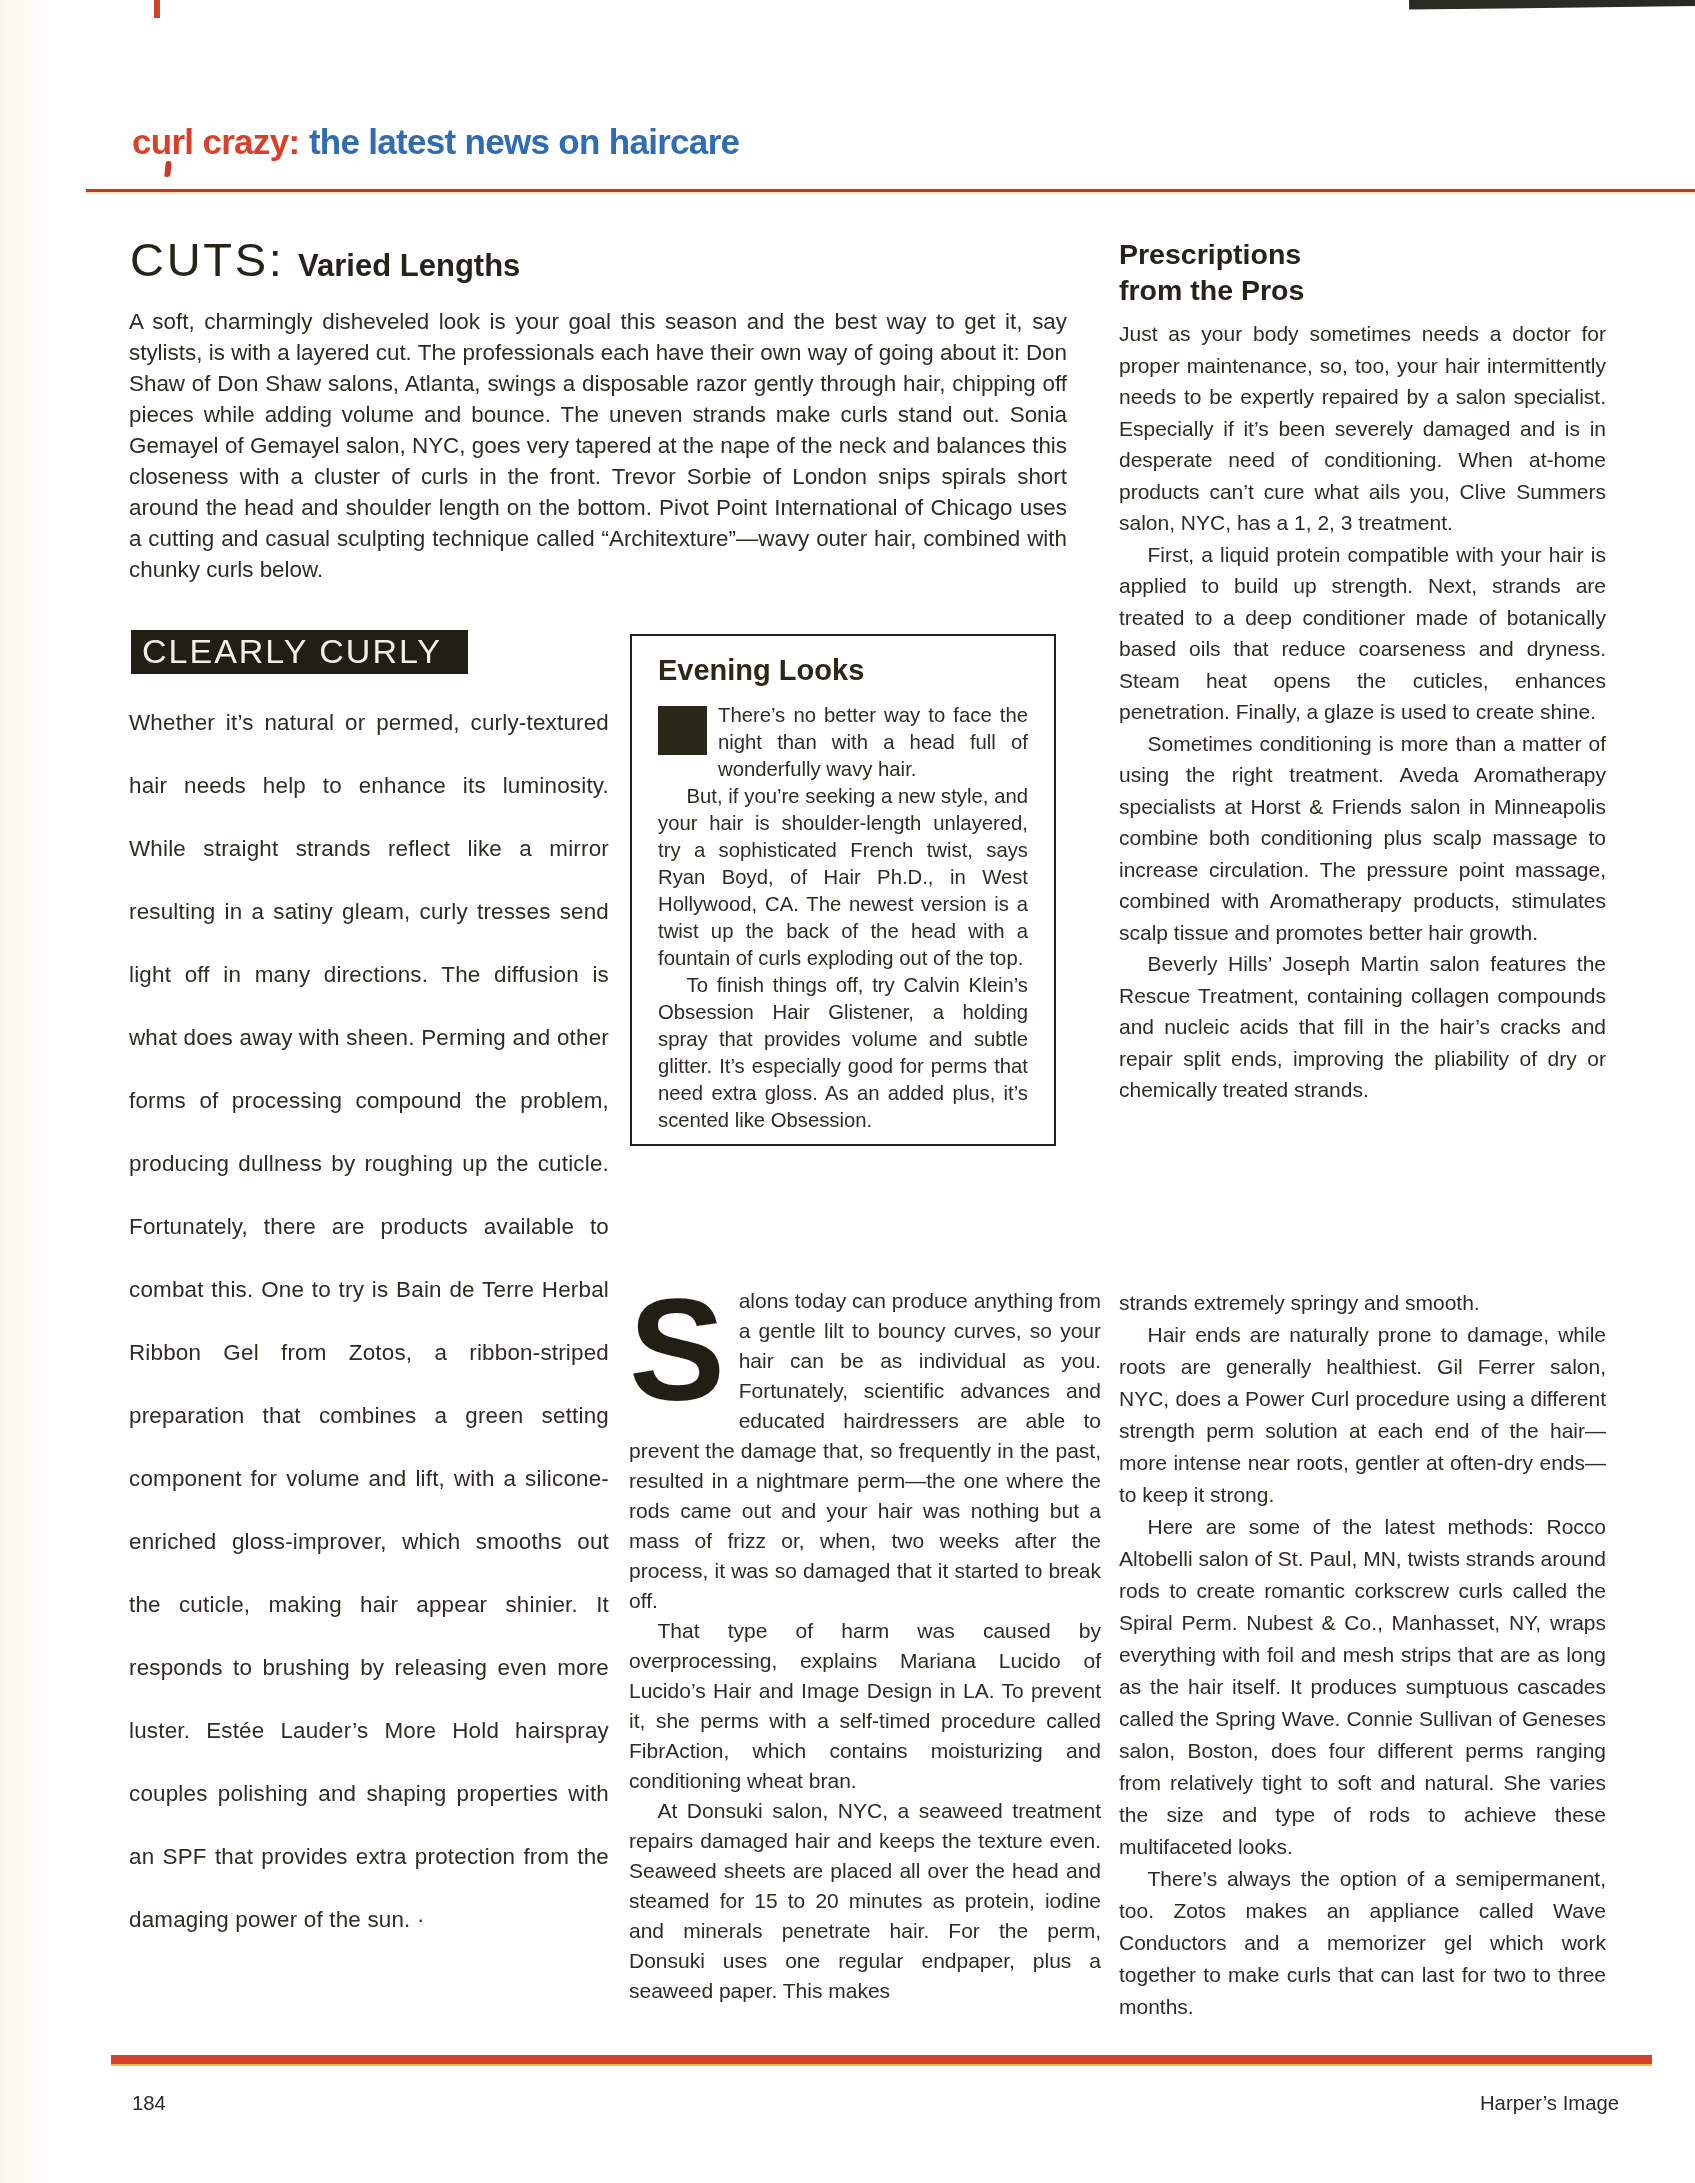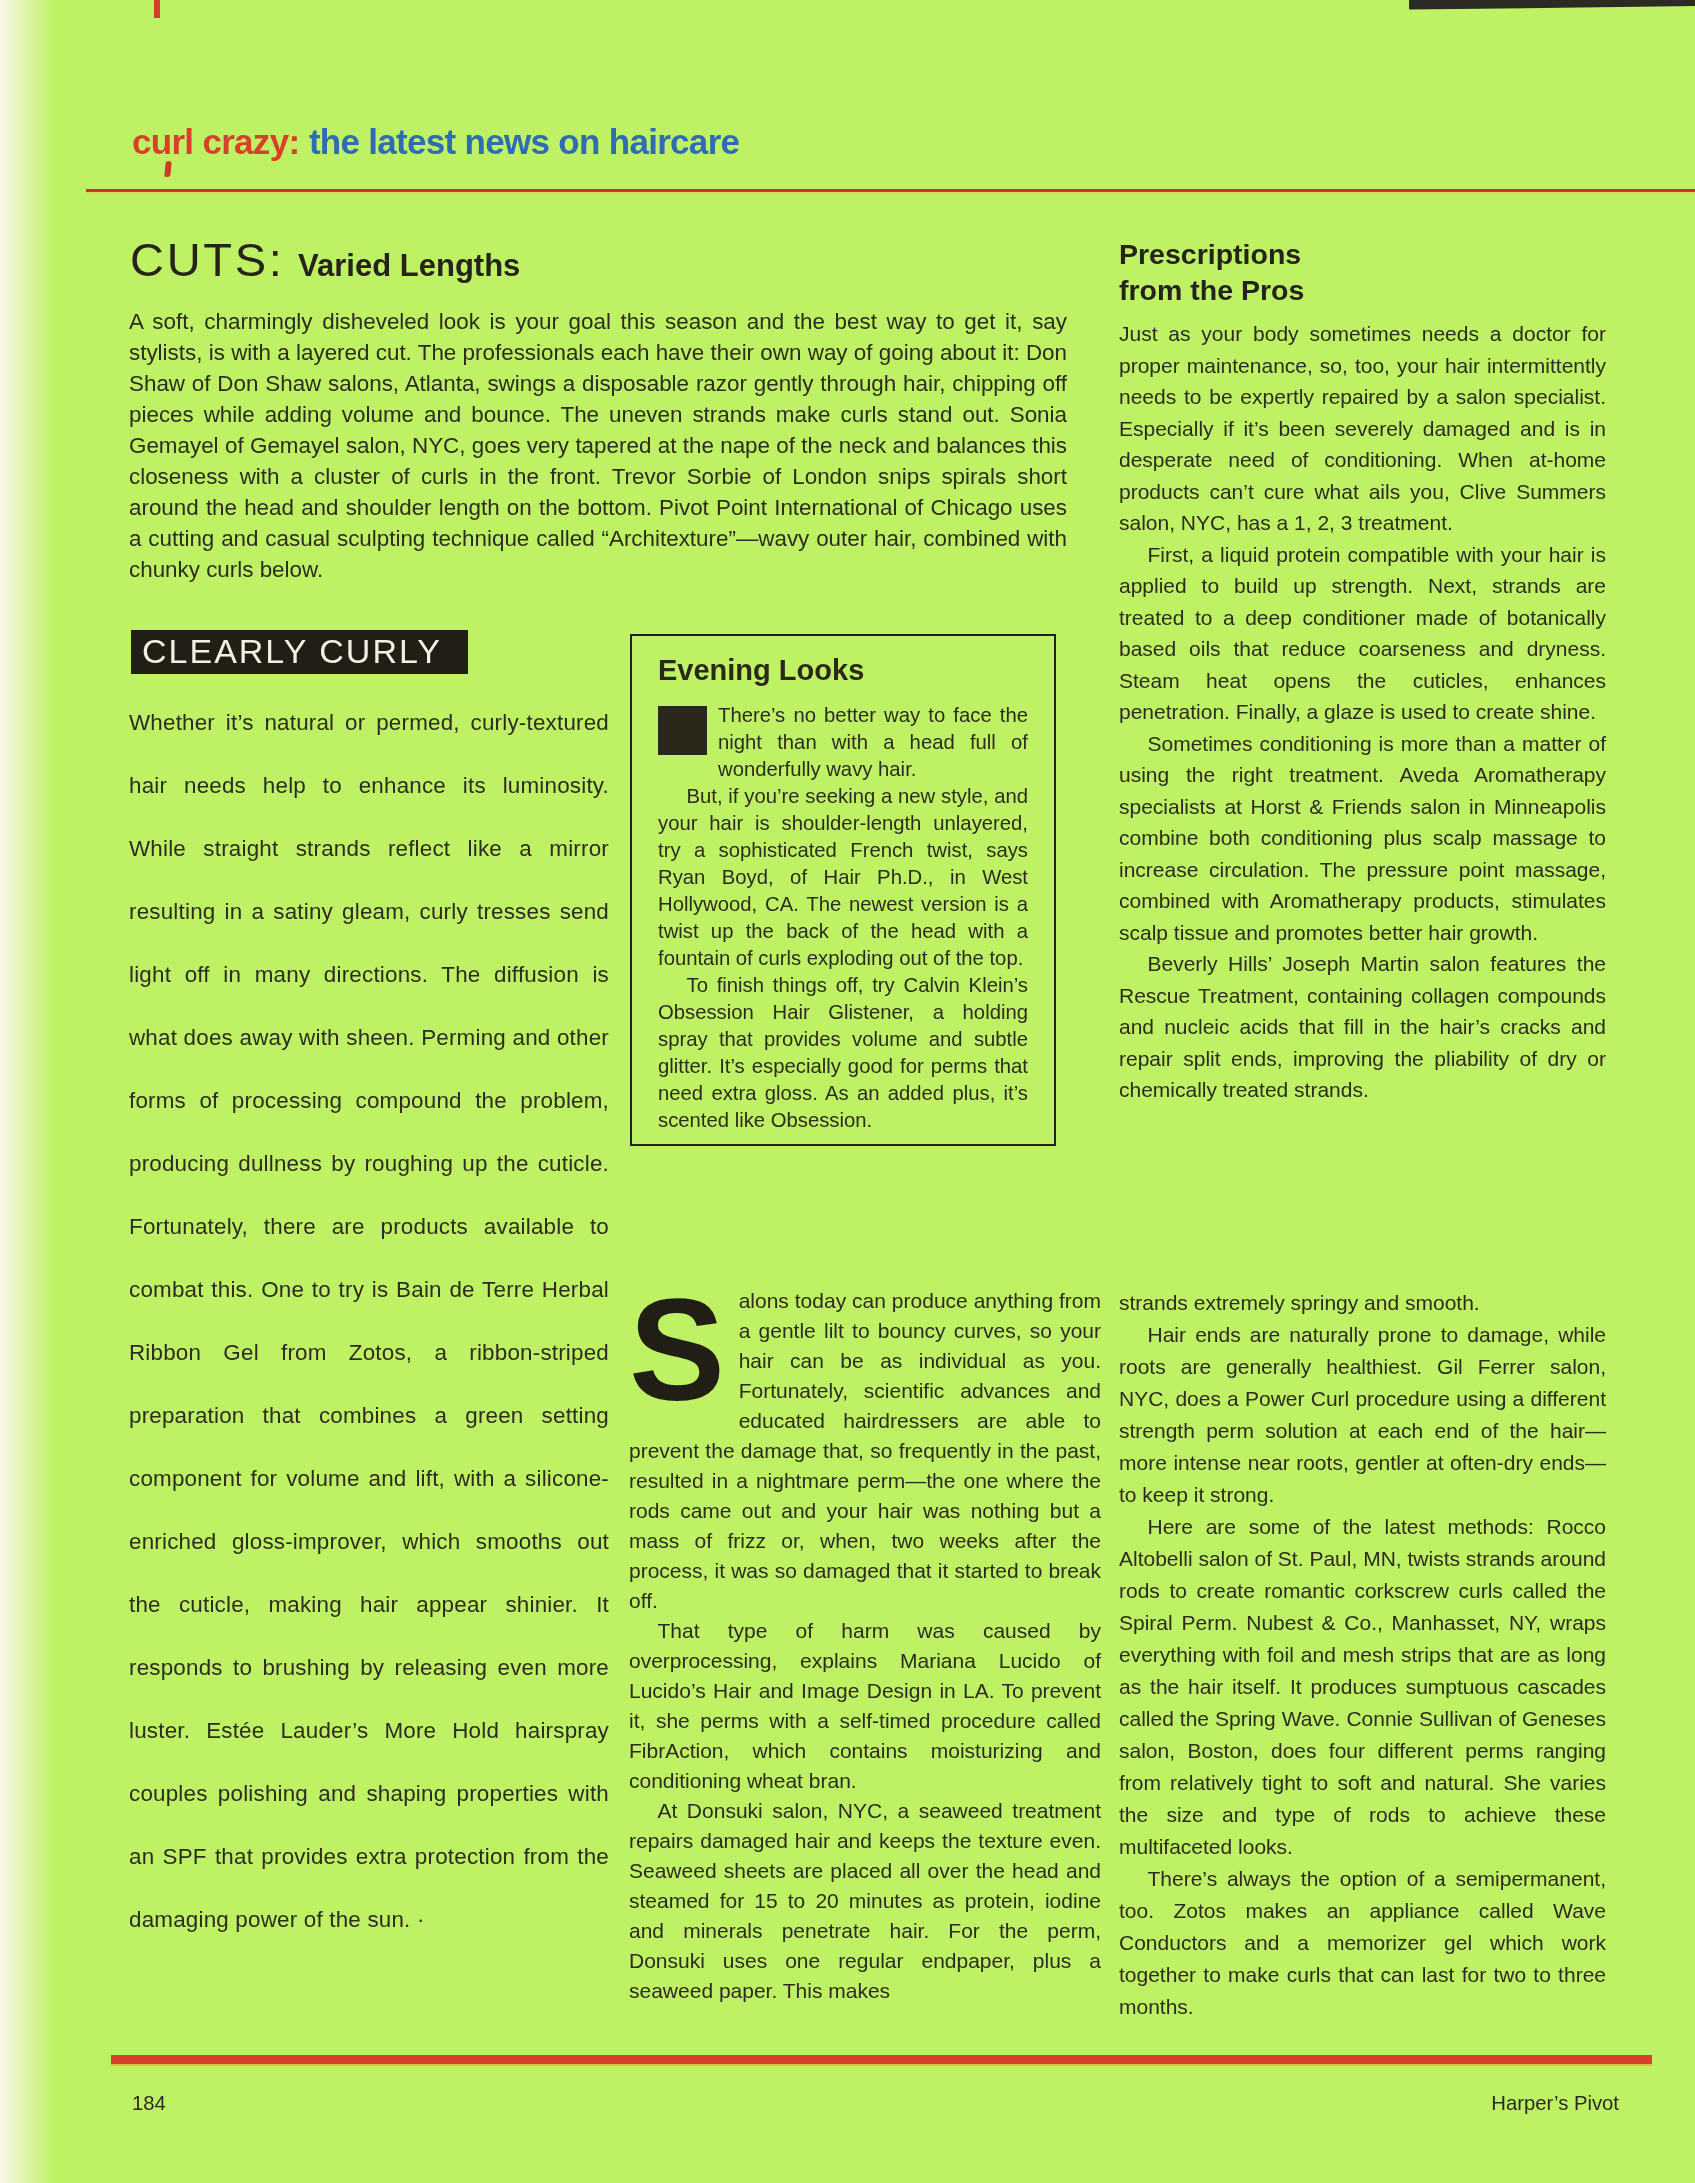--- a/index.html
+++ b/index.html
@@ -1,19 +1,19 @@
 <!DOCTYPE html>
 <html style="font-size:11px"><head>
 <meta charset="utf-8">
 <style>
   * { margin:0; padding:0; box-sizing:border-box; }
   html,body { background:#e8e3cf; }
   #page {
     position:relative; width:1695px; height:2183px;
-    background:#bef264;
+    background:#ffffff;
     font-family:"Liberation Sans", sans-serif;
     color:#2e2b21; overflow:hidden;
   }
   
   .edge-left { position:absolute; left:0; top:0; width:54px; height:100%;
     background:linear-gradient(to right, #faf7ea, rgba(250,247,234,0)); }
   .edge-top-right { position:absolute; top:-4.1px; right:-5.4px; width:291px; height:9.5px;
     background:#2b2a23; transform:rotate(-0.7deg); transform-origin:right top; }
   .red-tick { position:absolute; left:154px; top:0; width:6.1px; height:17.6px; background:#d0402a; }
   .red-comma { position:absolute; left:165px; top:161px; width:6.1px; height:16.3px;
@@ -127,16 +127,16 @@
   </div>
   <div class="perms-col2">
     <p><span>strands extremely springy and smooth.</span></p>
     <p class="indent"><span>Hair ends are naturally prone to damage, while roots are generally healthiest. Gil Ferrer salon, NYC, does a Power Curl procedure using a different strength perm solution at each end of the hair—more intense near roots, gentler at often-dry ends—to keep it strong.</span></p>
     <p class="indent"><span>Here are some of the latest methods: Rocco Altobelli salon of St. Paul, MN, twists strands around rods to create romantic corkscrew curls called the Spiral Perm. Nubest &amp; Co., Manhasset, NY, wraps everything with foil and mesh strips that are as long as the hair itself. It produces sumptuous cascades called the Spring Wave. Connie Sullivan of Geneses salon, Boston, does four different perms ranging from relatively tight to soft and natural. She varies the size and type of rods to achieve these multifaceted looks.</span></p>
     <p class="indent"><span>There’s always the option of a semipermanent, too. Zotos makes an appliance called Wave Conductors and a memorizer gel which work together to make curls that can last for two to three months.</span></p>
   </div>
 
   <div class="rule-bottom" style="background:#d64129"></div>
   <div class="folio left">184</div>
-  <div class="folio right">Harper’s Pivot</div>
+  <div class="folio right">Harper’s Image</div>
 
 </div>
 
 
 </body></html>

